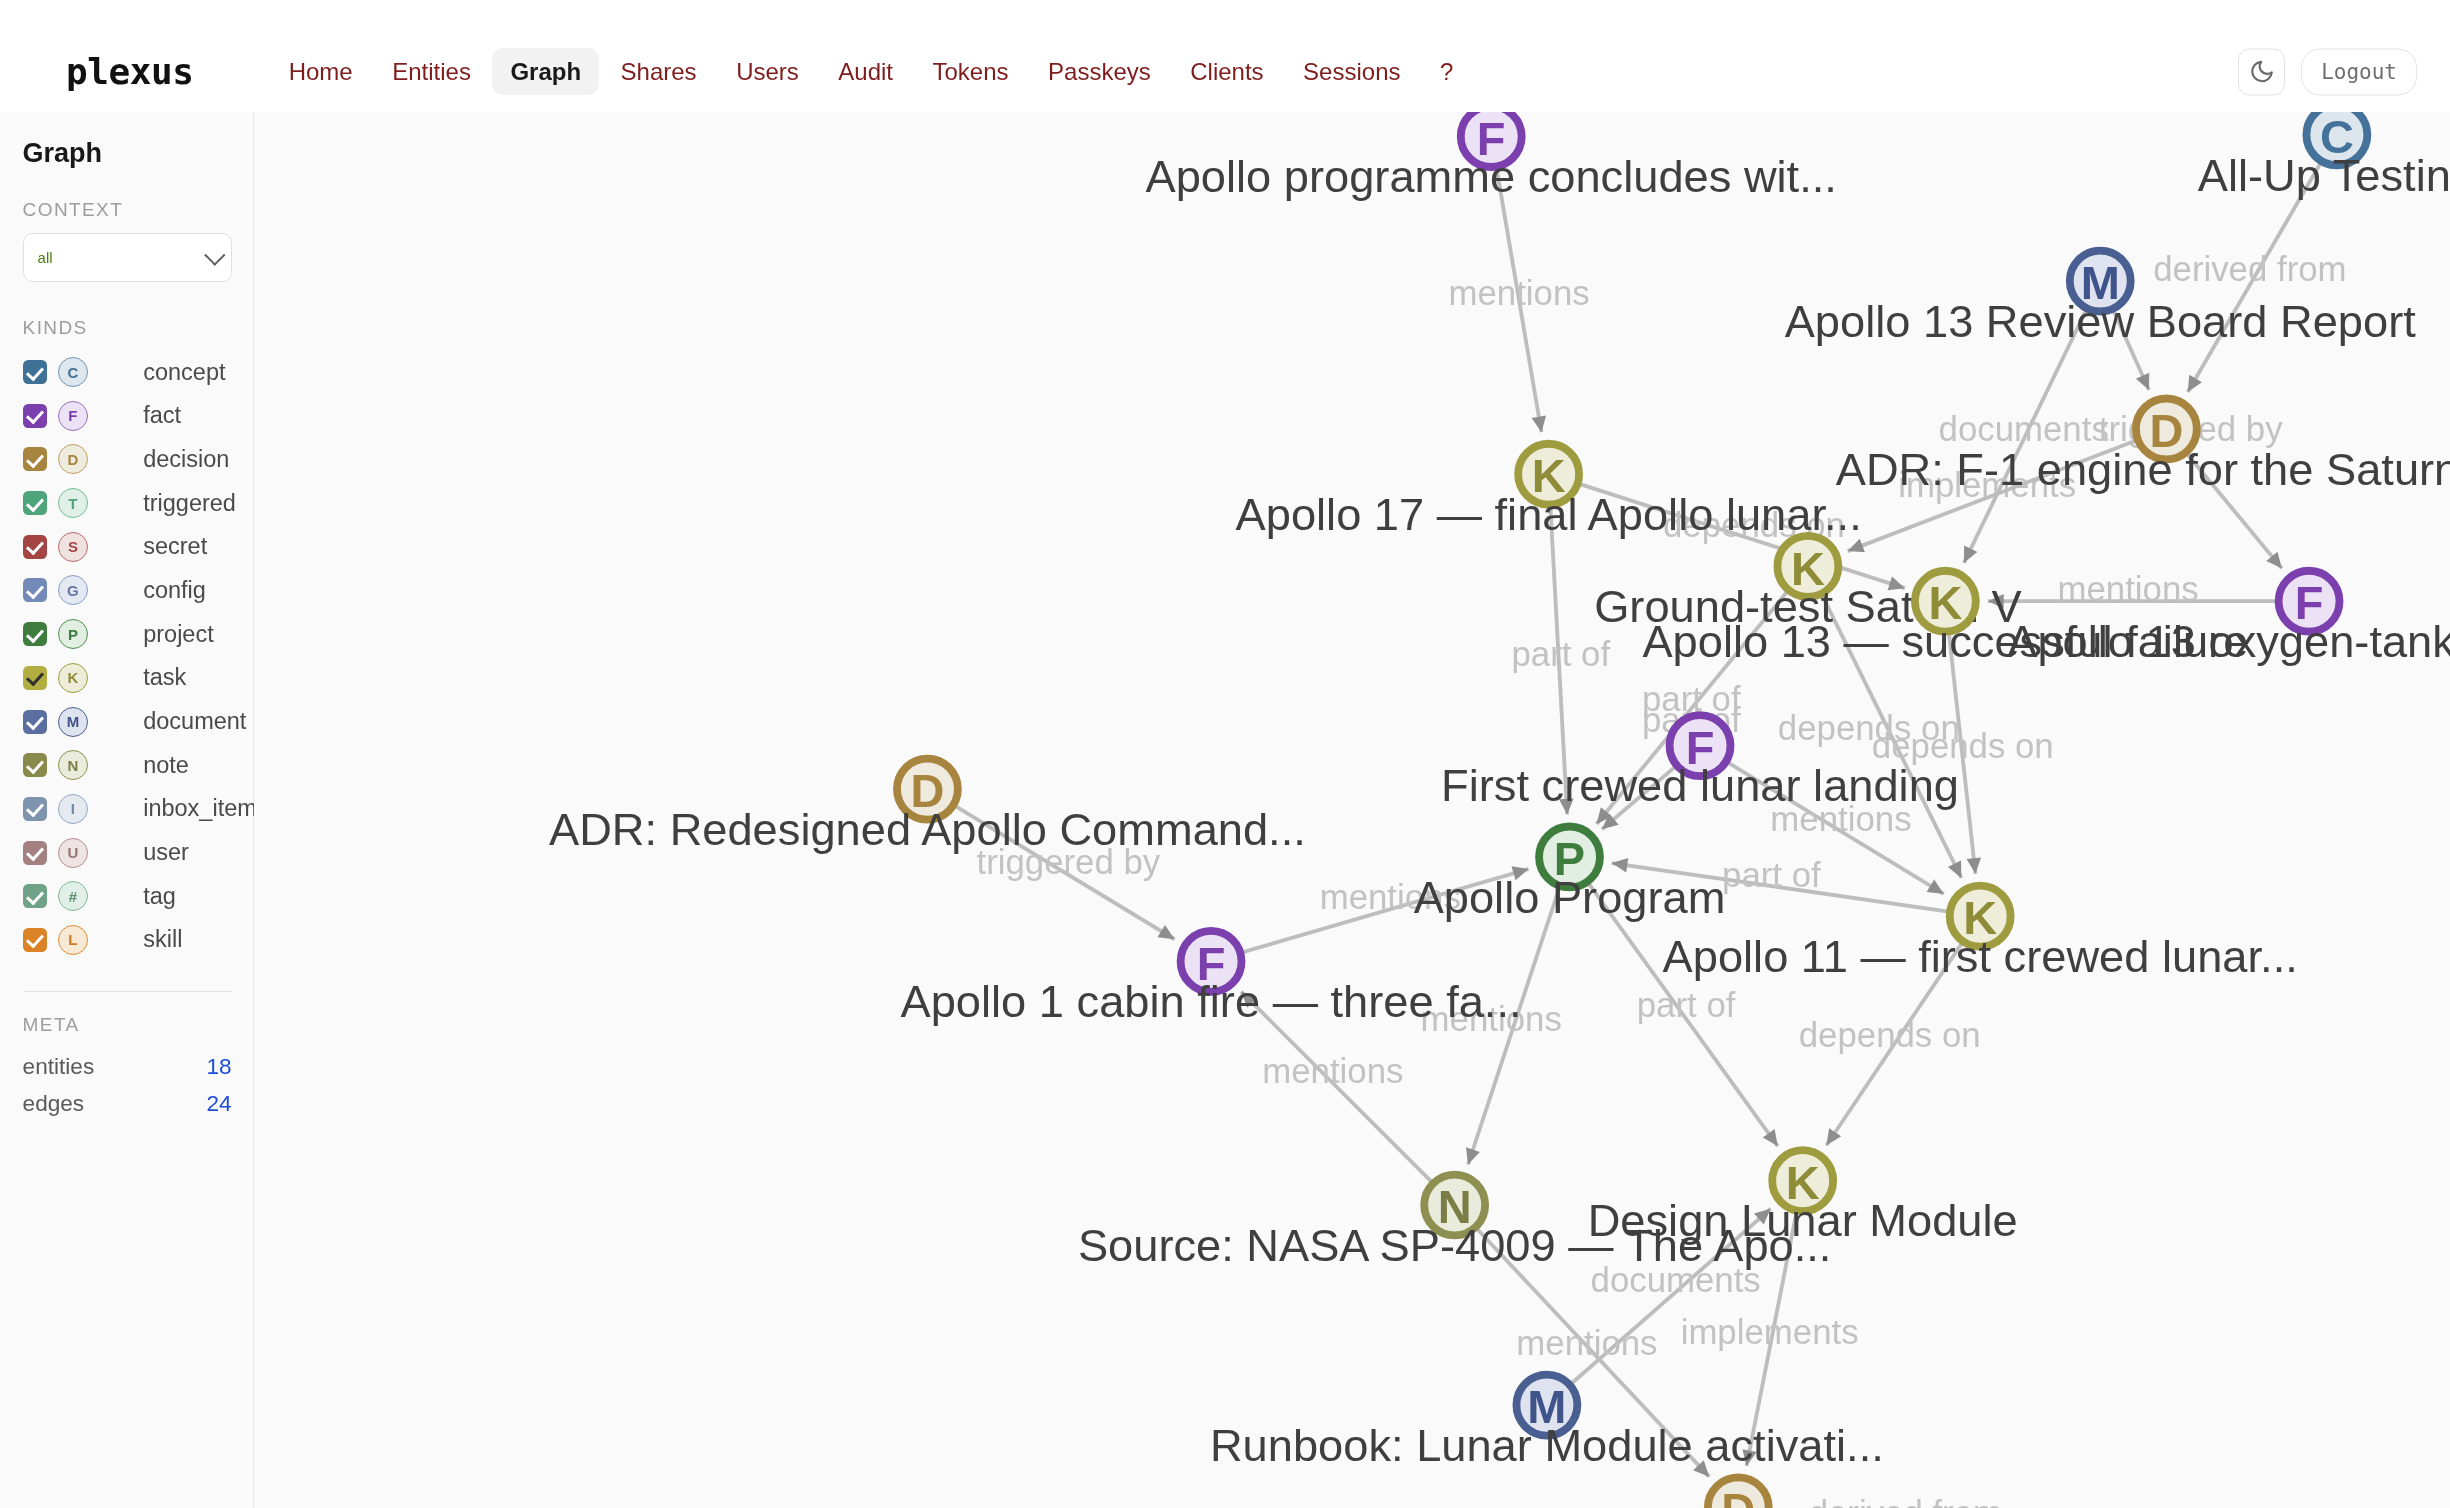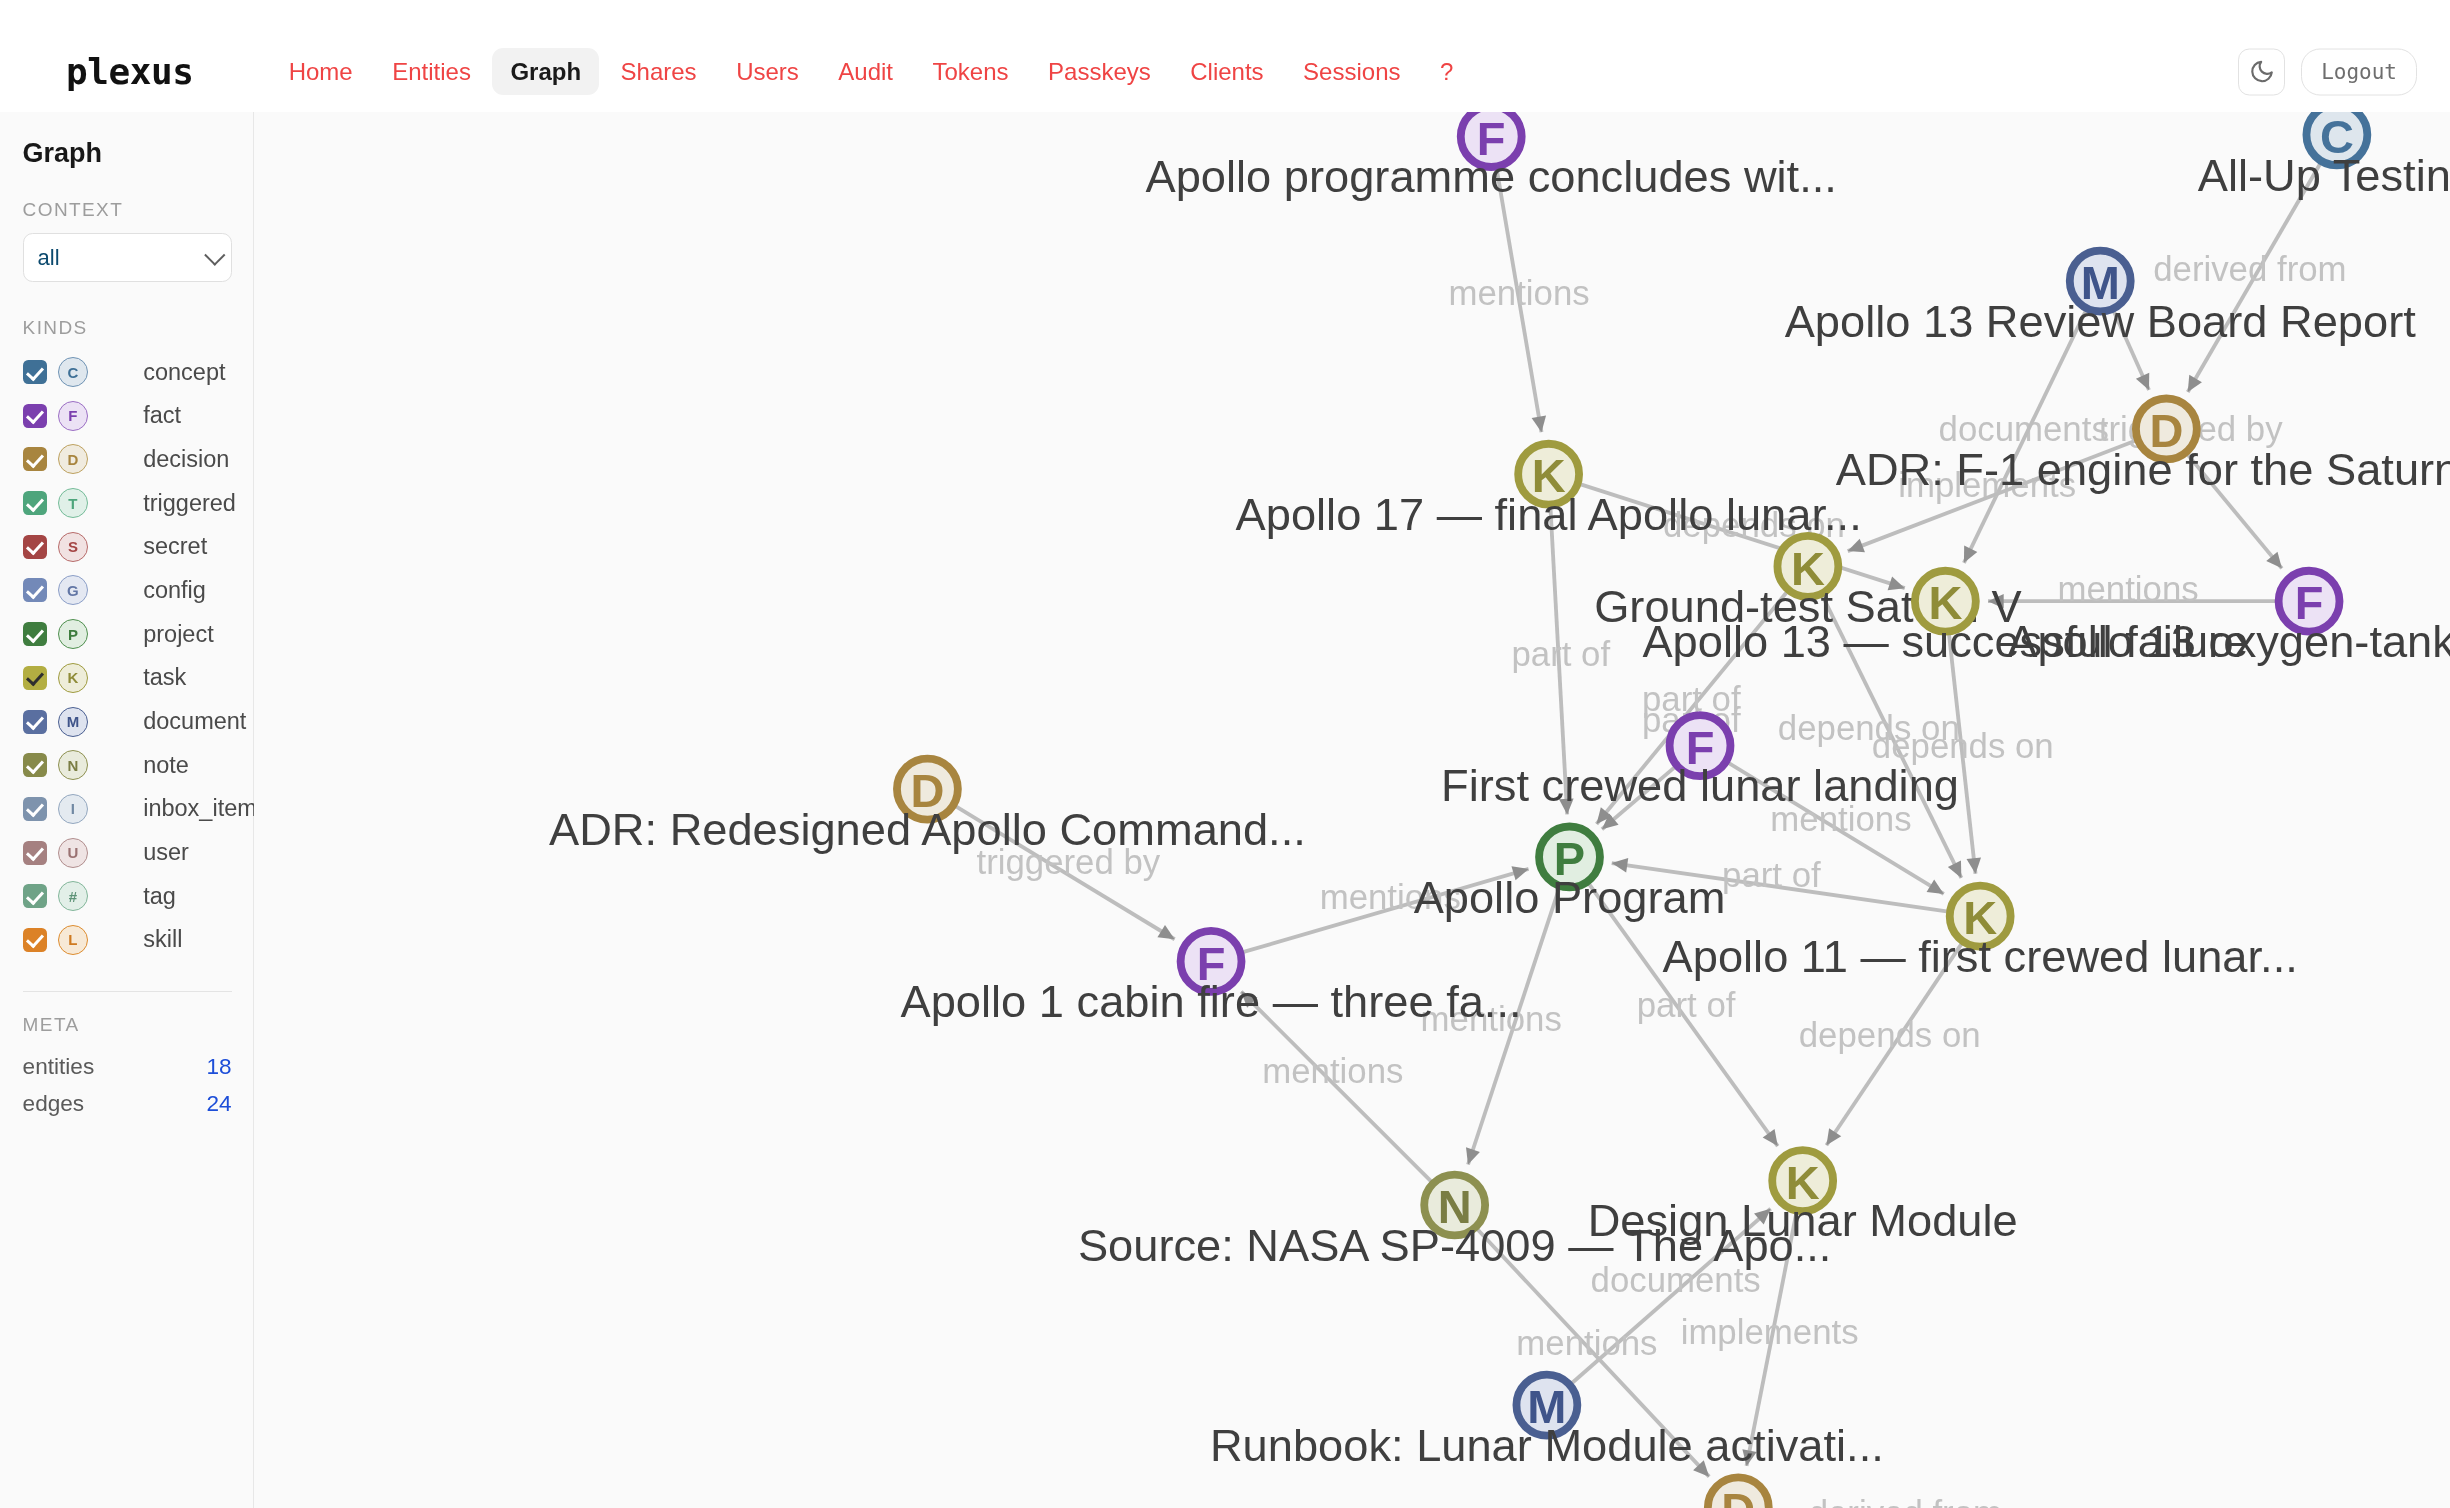--- a/index.html
+++ b/index.html
@@ -29,21 +29,21 @@
     color: #111111;
     user-select: none;
   }
   .nav {
     display: flex; align-items: center;
     margin-left: 77px;
     gap: 3.5px;
   }
   .nav-item {
     font-size: 24px;
-    color: #ef4444;
+    color: #7f1d1d;
     padding: 9.6px 18px;
     border-radius: 11.3px;
     white-space: nowrap;
     cursor: pointer;
   }
   .nav-item.active {
     background: #f2f2f2;
     color: #1a1a1a;
     font-weight: 600;
   }
@@ -97,22 +97,22 @@
     text-transform: uppercase;
   }
   .context-select {
     position: relative;
     width: 209px; height: 49px;
     border: 0.9px solid #e0e0e0;
     border-radius: 9.6px;
     background: #ffffff;
     display: flex; align-items: center;
     padding: 0 14px;
-    font-size: 22px;
-    color: #0c4a6e;
+    font-size: 15px;
+    color: #4d7c0f;
     cursor: pointer;
     margin-bottom: 35px;
   }
   .chev {
     position: absolute; right: 14px; top: 50%;
     transform: translateY(-50%);
     width: 15px; height: 15px;
     border-right: 2.6px solid #5e5e5e;
     border-bottom: 2.6px solid #5e5e5e;
     transform-origin: center;

